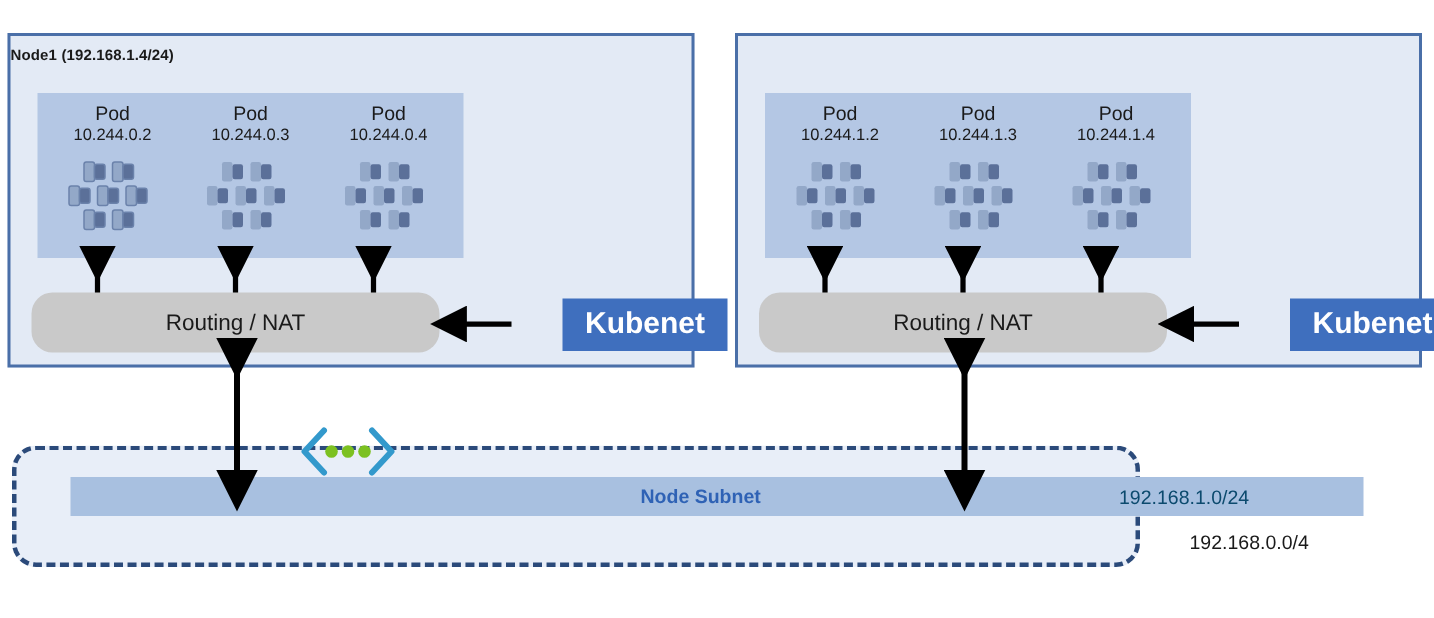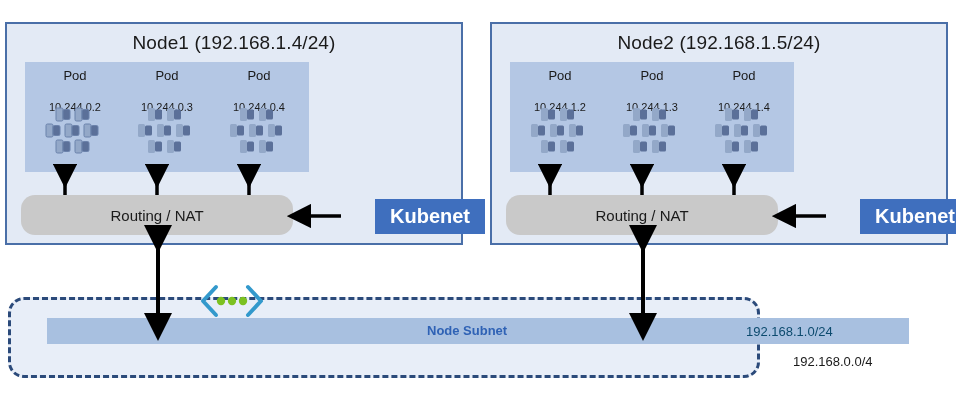--- a/index.html
+++ b/index.html
@@ -23,24 +23,24 @@
     position: absolute;
     background: #e3eaf5;
     border: 2px solid #4a6fa8;
     box-sizing: border-box;
   }
   .node-title {
     position: absolute;
     top: 8px;
     left: 0;
     width: 100%;
-    text-align: center;
-    font-size: 19px;
+    font-size: 10px;
     color: #1a1a1a;
     letter-spacing: .1px;
+    font-weight: bold;
   }
 
   
   .pod-box {
     position: absolute;
     width: 100px;
     height: 110px;
     background: #b4c7e4;
     box-sizing: border-box;
   }
@@ -49,21 +49,21 @@
     font-size: 13px;
     color: #1a1a1a;
     line-height: 1.05;
     padding-top: 7px;
   }
   .pod-ip {
     text-align: center;
     font-size: 11px;
     color: #1a1a1a;
     line-height: 1.1;
-    margin-top: 18px;
+    margin-top: 1px;
   }
   .pod-icon {
     position: absolute;
     left: 50%;
     transform: translateX(-50%);
     top: 45px;
     width: 62px;
     height: 50px;
   }
 
@@ -274,21 +274,20 @@
           <path d="M0,0 L7,3.5 L0,7 z" fill="#000000"></path>
         </marker>
       </defs>
       <line x1="48" y1="9" x2="6" y2="9" stroke="#000" stroke-width="3.5" marker-end="url(#ak-n1)"></line>
     </svg>
 
     <div class="kubenet-box" style="left:332px; top:175px; width:110px; height:35px;">Kubenet</div>
   </div>
 
   <div class="node-panel" style="left:490px; top:22px; width:458px; height:223px;">
-    <div class="node-title">Node2 (192.168.1.5/24)</div>
 
     <div class="pod-box" style="left:18px; top:38px;">
       <div class="pod-label">Pod</div>
       <div class="pod-ip">10.244.1.2</div>
       <svg class="pod-icon" viewBox="0 0 62 50">
         <g>
           <g transform="translate(12,1)">
               <rect x="0" y="0" width="7" height="13" rx="1.5" fill="#93a8c8"></rect>
               <rect x="7" y="1.5" width="7" height="10" rx="1.5" fill="#5b7099"></rect>
             </g>

